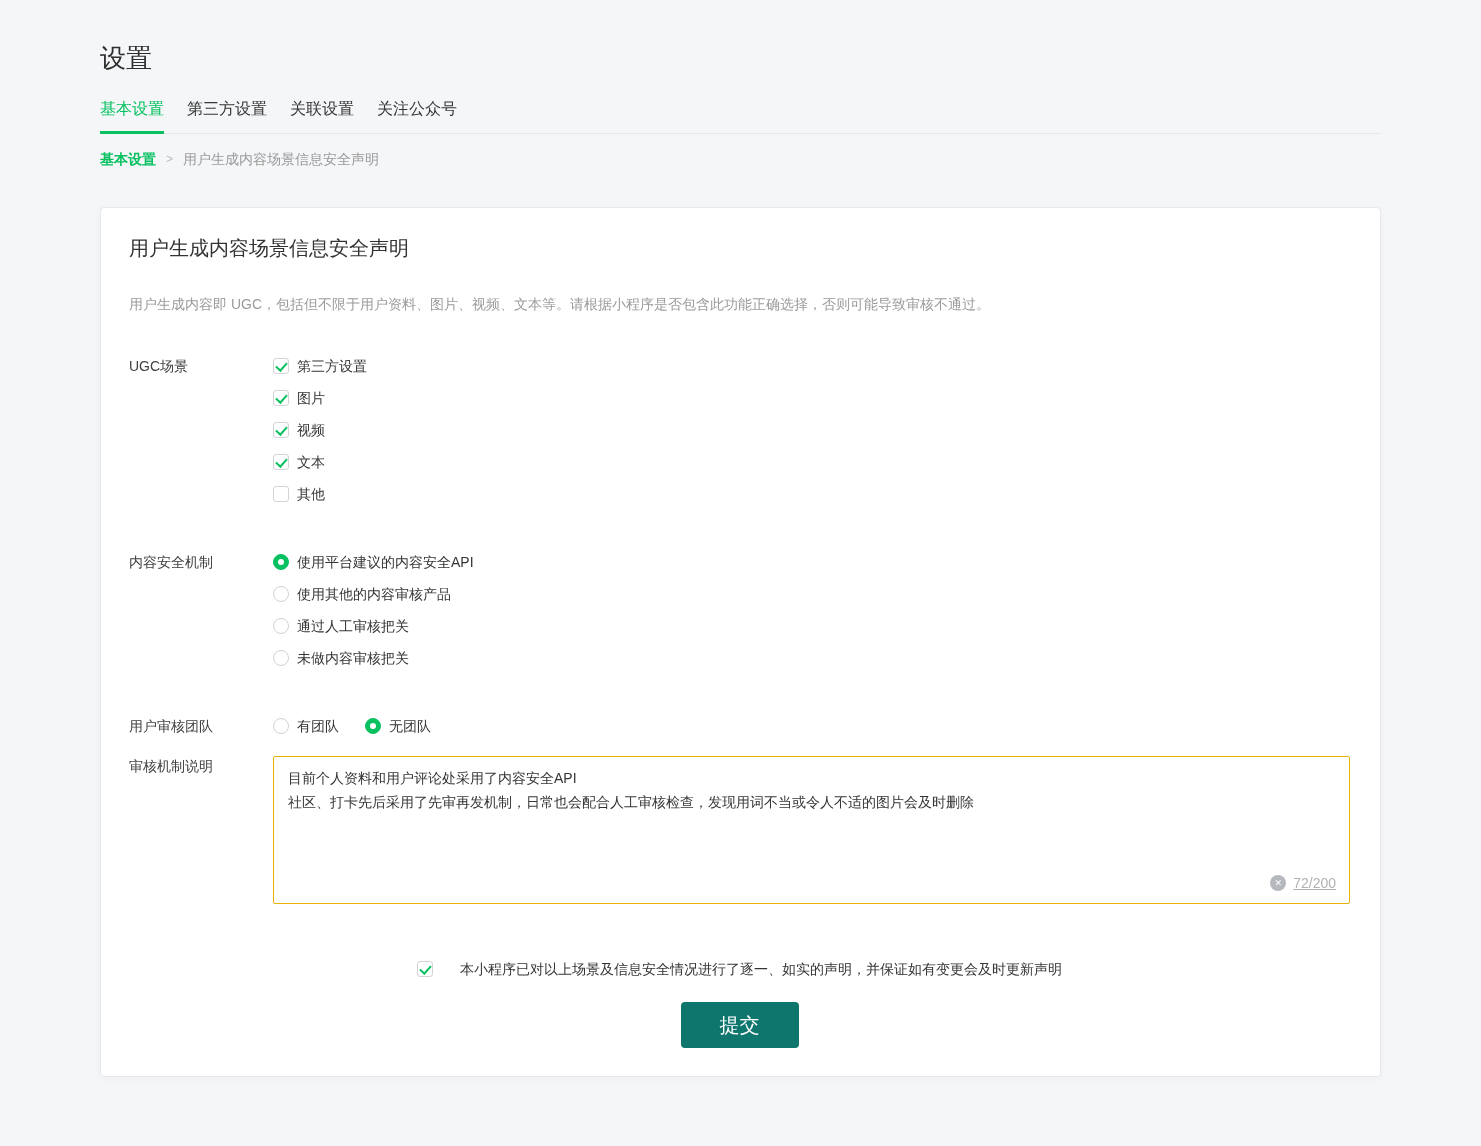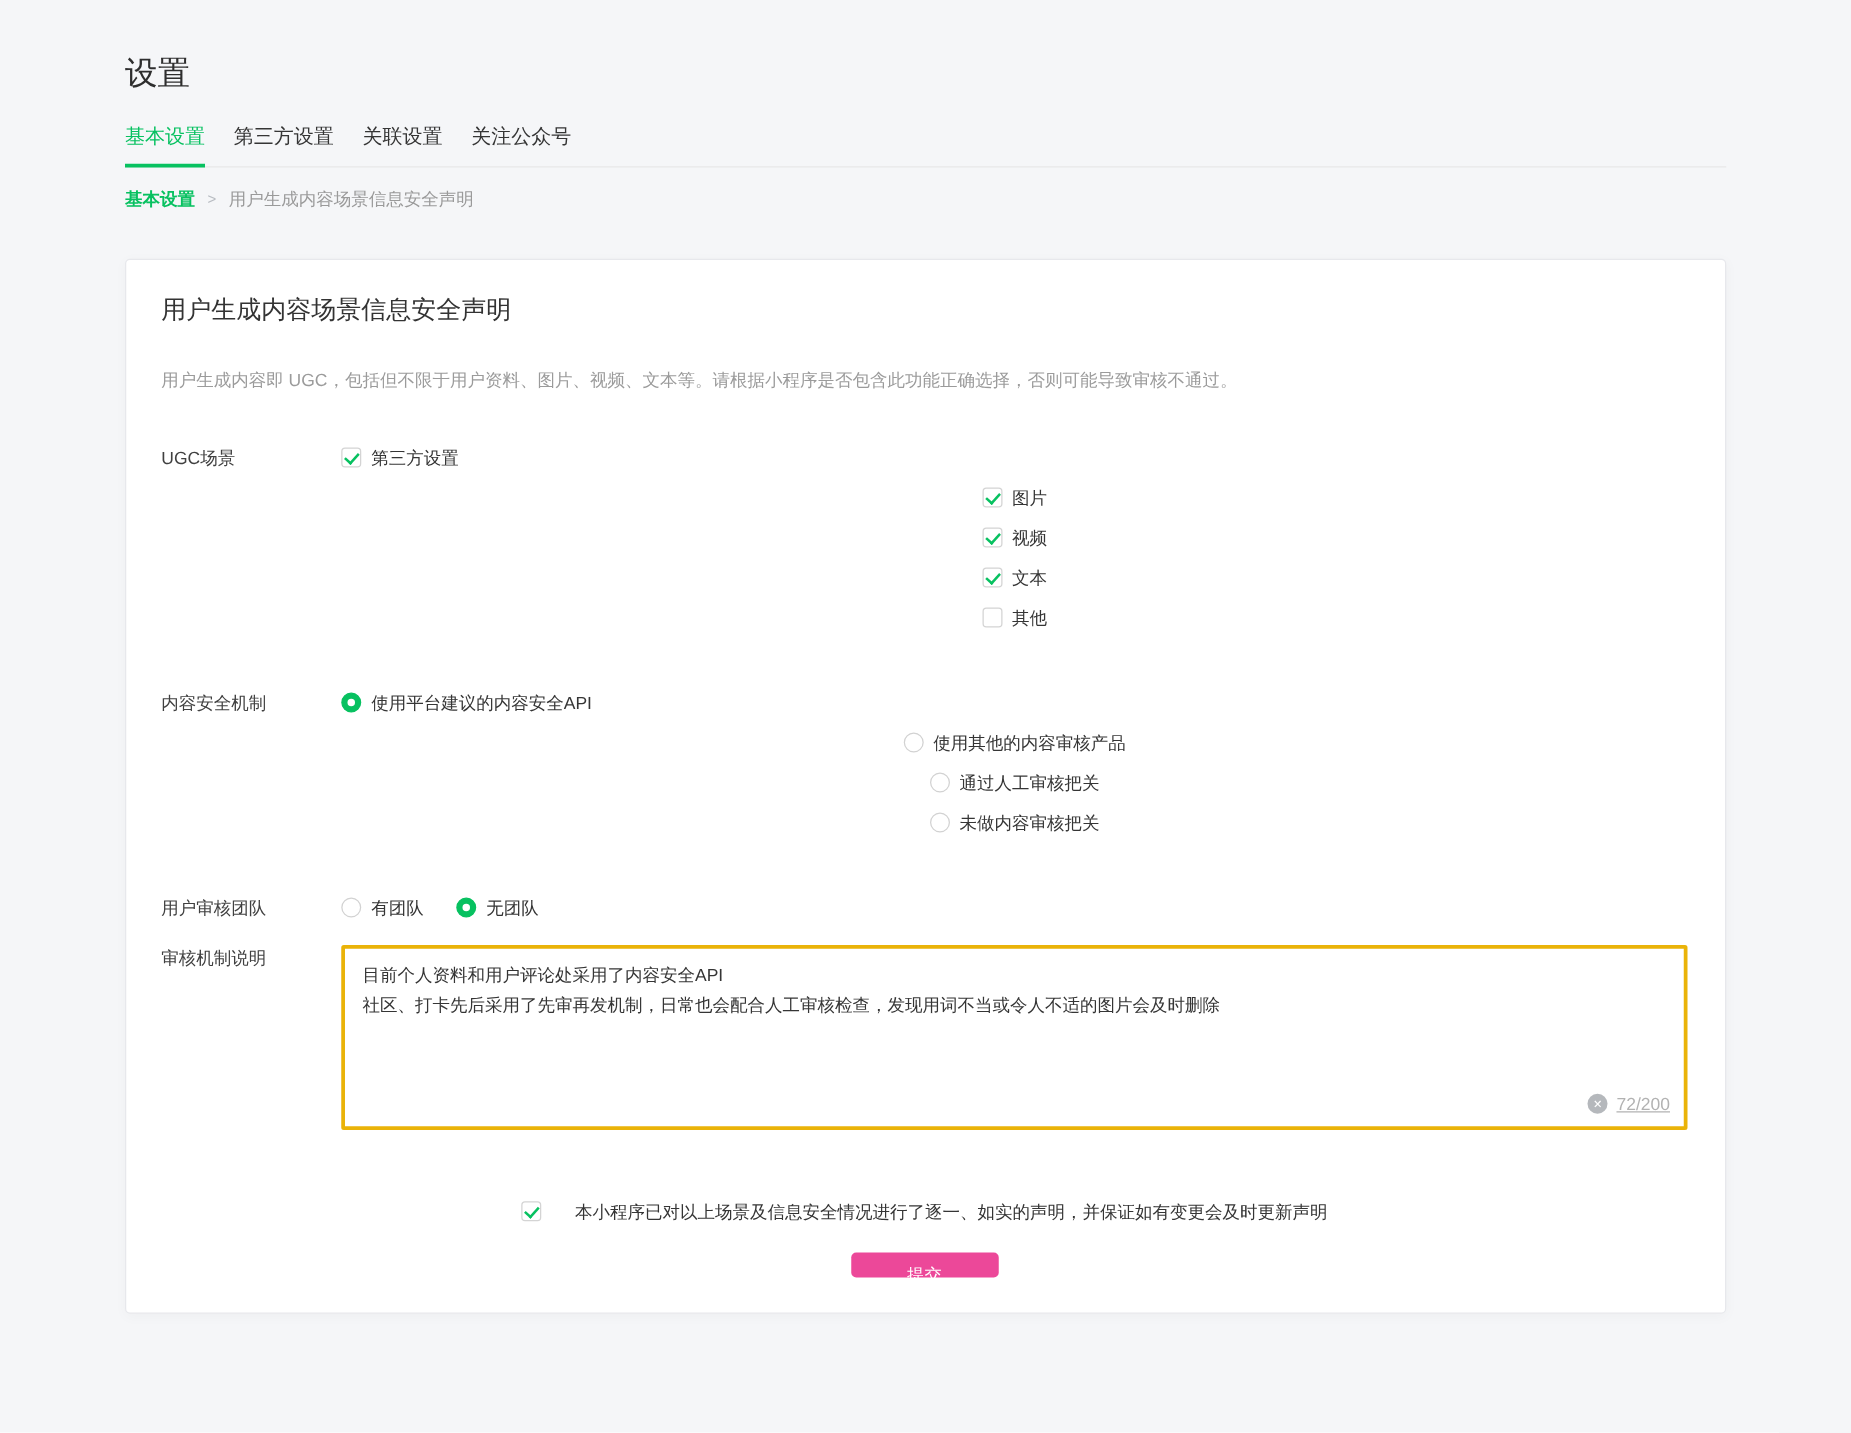--- a/index.html
+++ b/index.html
@@ -68,21 +68,21 @@
     font-size: 14px; color: #404040; line-height: 20px;
   }
   .row-control { flex: 1; min-width: 0; }
 
   .mb40 { margin-bottom: 40px; }
   .mb48 { margin-bottom: 48px; }
   .mb32 { margin-bottom: 20px; align-items: flex-end; }
 
   .inline-options { display: flex; align-items: center; }
   .inline-options .option + .option { margin-left: 26px; }
-  .stack-options .option + .option { margin-top: 12px; justify-content: center; }
+  .stack-options .option + .option { margin-top: 12px; }
 
   .option {
     display: flex; align-items: center; gap: 8px;
     font-size: 14px; color: #353535; line-height: 20px;
     cursor: pointer;
   }
 
   .radio {
     flex: none; width: 16px; height: 16px;
     border-radius: 50%;
@@ -103,21 +103,21 @@
   .checkbox.on::after {
     content: ""; position: absolute; left: 4px; top: 1px;
     width: 5px; height: 9px;
     border: solid #07c160; border-width: 0 2px 2px 0;
     transform: rotate(42deg);
   }
 
   .textarea-wrap { position: relative; }
   .textarea-wrap textarea {
     display: block; width: 100%; height: 148px;
-    border: 3px solid #eab308; border-radius: 2px;
+    border: 1px solid #eab308; border-radius: 2px;
     padding: 9px 14px;
     font-family: "Liberation Sans", "DejaVu Sans", sans-serif;
     font-size: 14px; line-height: 24px; color: #353535;
     resize: none; outline: none; background: #fff;
   }
   .counter {
     position: absolute; right: 14px; bottom: 13px;
     display: flex; align-items: center; gap: 7px;
   }
   .clear-icon {
@@ -128,24 +128,24 @@
   }
   .counter-text { font-size: 14px; color: #b2b2b2; text-decoration: underline; }
 
   .declaration {
     margin-top: 55px;
     display: flex; justify-content: center; align-items: center; gap: 27px;
     font-size: 14px; color: #353535; line-height: 20px;
   }
   .submit-row { display: flex; justify-content: center; margin-top: 23px; }
   .submit-btn {
-    min-width: 118px; height: 20px; padding: 0 24px;
-    background: #ec4899; color: #ffffff;
+    min-width: 118px; height: 46px; padding: 0 24px;
+    background: #0f766e; color: #ffffff;
     font-family: "Liberation Sans", "DejaVu Sans", sans-serif;
-    font-size: 14px; line-height: 36px; text-align: center;
+    font-size: 20px; line-height: 36px; text-align: center;
     border: none; border-radius: 4px; cursor: pointer;
   }
 </style>
 </head>
 <body>
 
 <div class="page">
 
   <h1 class="page-title">设置</h1>
 

